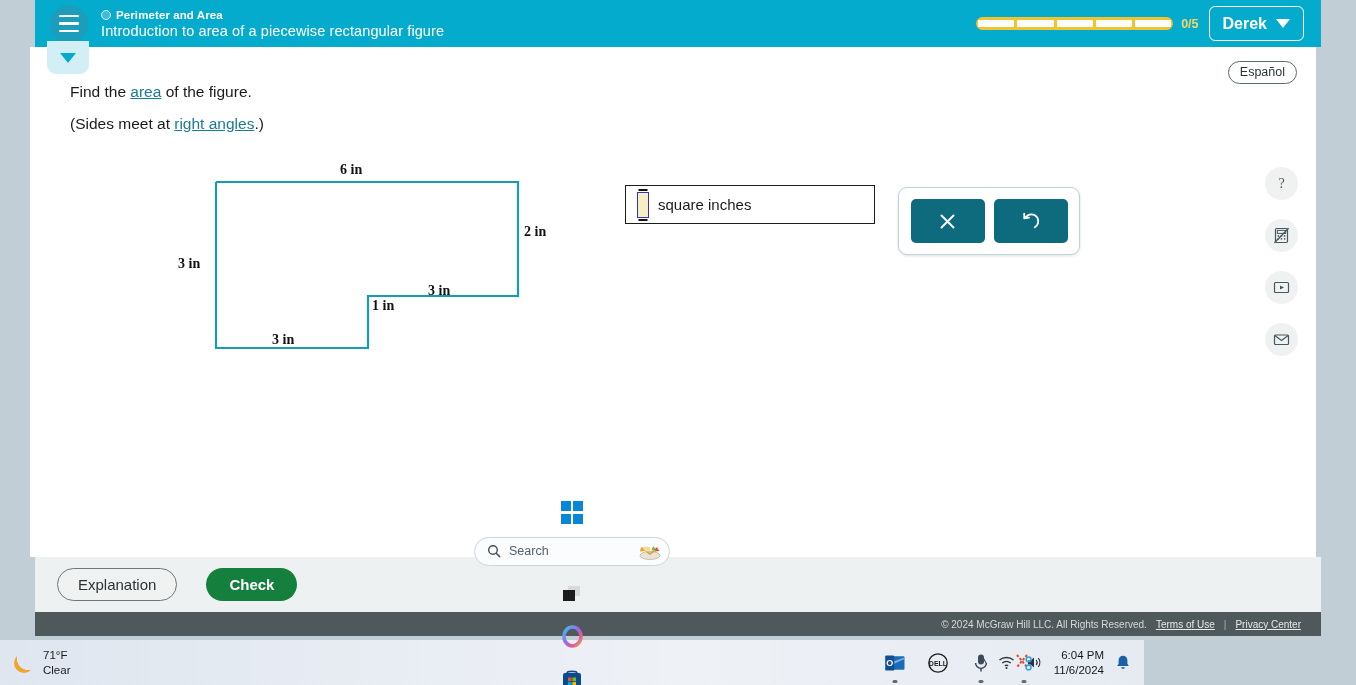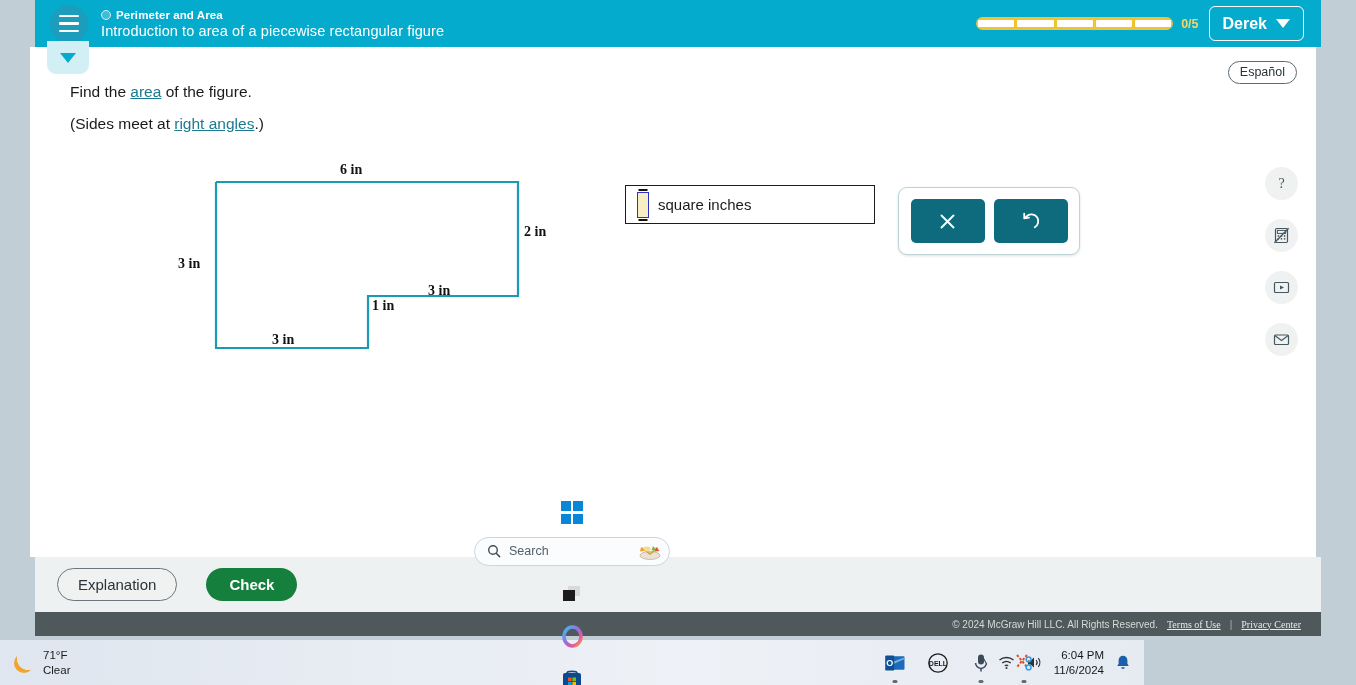--- a/index.html
+++ b/index.html
@@ -137,21 +137,21 @@
     border: none; color: #fff; font-size: 15px; font-weight: bold; cursor: pointer;
   }
 
   
   .footer {
     position: absolute; left: 35px; top: 612px; width: 1286px; height: 24px;
     background: #4f585b; display: flex; align-items: center; justify-content: flex-end;
     padding-right: 20px; gap: 9px;
   }
   .footer span, .footer a { color: #e8eaea; font-size: 10px; }
-  .footer a { text-decoration: underline; cursor: pointer; font-family: Liberation Serif, serif; }
+  .footer a { text-decoration: underline; cursor: pointer; }
   .footer .sep { color: #aab1b2; }
   .footer .copy { color: #d6d9d9; }
 
   
   #taskbar {
     position: absolute; left: 0; top: 640px; width: 1144px; height: 45px;
     background: linear-gradient(to right,#dfe6ef 0%, #e7ecf3 30%, #eef1f6 60%, #e6ebf2 100%);
     display: flex; align-items: center;
   }
   .weather { display: flex; align-items: center; gap: 9px; margin-left: 14px; }

